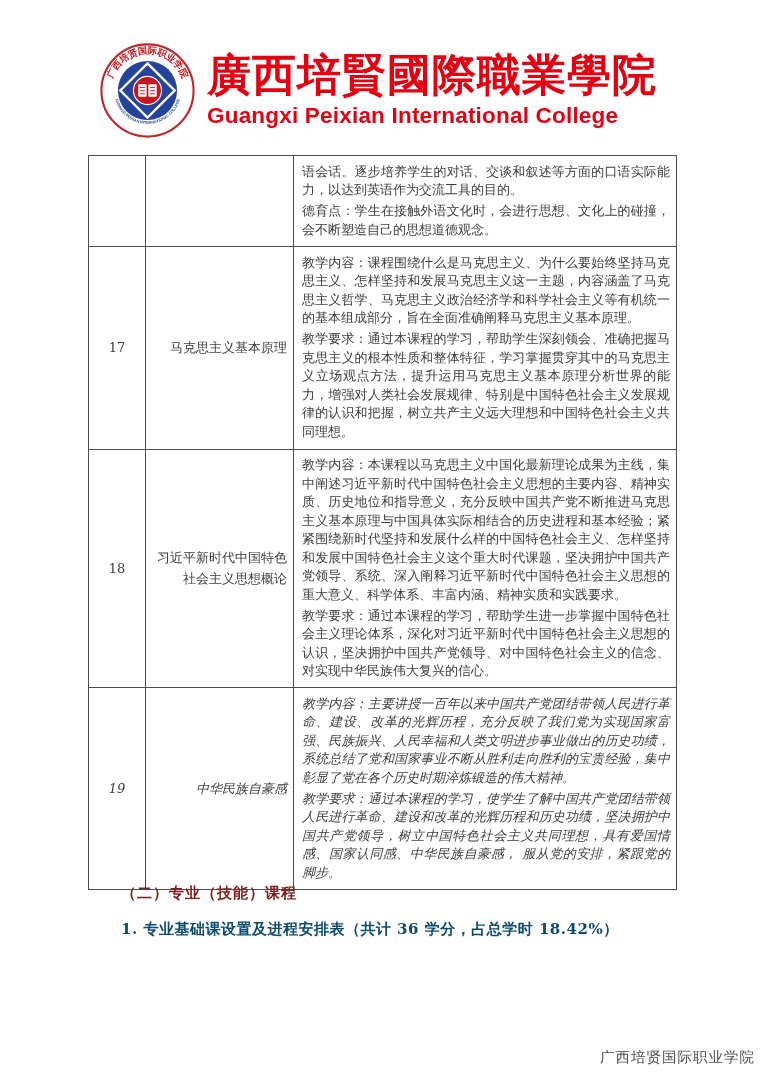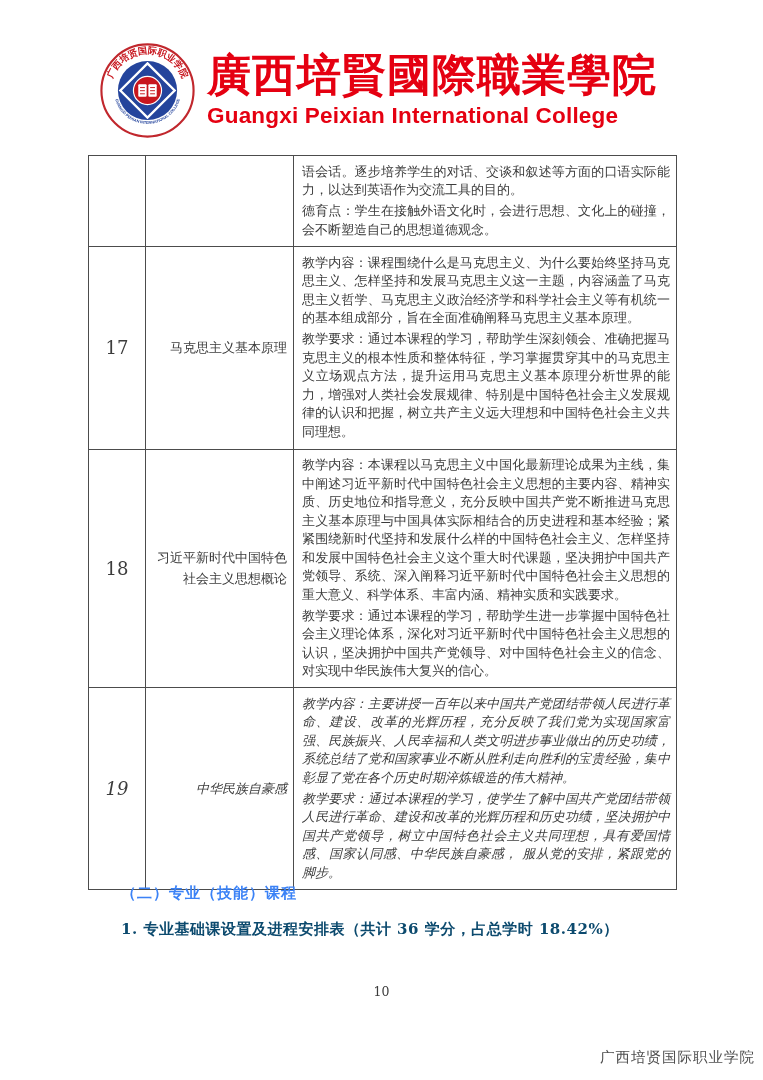--- a/index.html
+++ b/index.html
@@ -46,42 +46,42 @@
     top: 155px;
     width: 588px;
     border-collapse: collapse;
     table-layout: fixed;
     font-size: 13px;
   }
   table.course-table td {
     border: 1px solid #4c4c4c;
     vertical-align: middle;
   }
-  td.col-no   { width: 57px;  text-align: center; font-family: "DejaVu Serif", serif; font-size: 18px; }
+  td.col-no   { width: 57px;  text-align: center; font-family: "DejaVu Serif", serif; font-size: 13px; }
   td.col-name { width: 148px; text-align: right; line-height: 21px; padding: 2px 6px; }
   td.col-desc { width: 383px; padding: 4px 6px 4px 8px; }
   td.col-desc p {
     line-height: 18.5px;
     margin: 2.5px 0;
     text-align: justify;
     text-justify: inter-ideograph;
   }
   tr.row-a  td { height: 71px;  }
   tr.row-17 td { height: 203px; }
   tr.row-18 td { height: 237px; }
   tr.row-19 td { height: 193px; font-style: italic; }
 
   
   .section-heading {
     position: absolute;
     left: 121px;
     top: 884px;
     font-size: 15px;
     font-weight: bold;
-    color: #3b82f6;
+    color: #7f1d1d;
     letter-spacing: 1px;
   }
   .list-item {
     position: absolute;
     left: 121px;
     top: 920px;
     font-size: 15px;
     font-weight: bold;
     color: #0c4a6e;
     letter-spacing: 0.5px;
@@ -196,16 +196,15 @@
         <p>教学内容：主要讲授一百年以来中国共产党团结带领人民进行革命、建设、改革的光辉历程，充分反映了我们党为实现国家富强、民族振兴、人民幸福和人类文明进步事业做出的历史功绩，系统总结了党和国家事业不断从胜利走向胜利的宝贵经验，集中彰显了党在各个历史时期淬炼锻造的伟大精神。</p>
         <p>教学要求：通过本课程的学习，使学生了解中国共产党团结带领人民进行革命、建设和改革的光辉历程和历史功绩，坚决拥护中国共产党领导，树立中国特色社会主义共同理想，具有爱国情感、国家认同感、中华民族自豪感， 服从党的安排，紧跟党的脚步。</p>
       </td>
     </tr>
   </tbody>
     </table>
 
   <div class="section-heading">（二）专业（技能）课程</div>
   <div class="list-item">1. 专业基础课设置及进程安排表（共计 36 学分，占总学时 18.42%）</div>
 
-  <div class="page-number">10</div>
   <div class="watermark">广西培贤国际职业学院</div>
 
 </div>
 
 </body></html>

